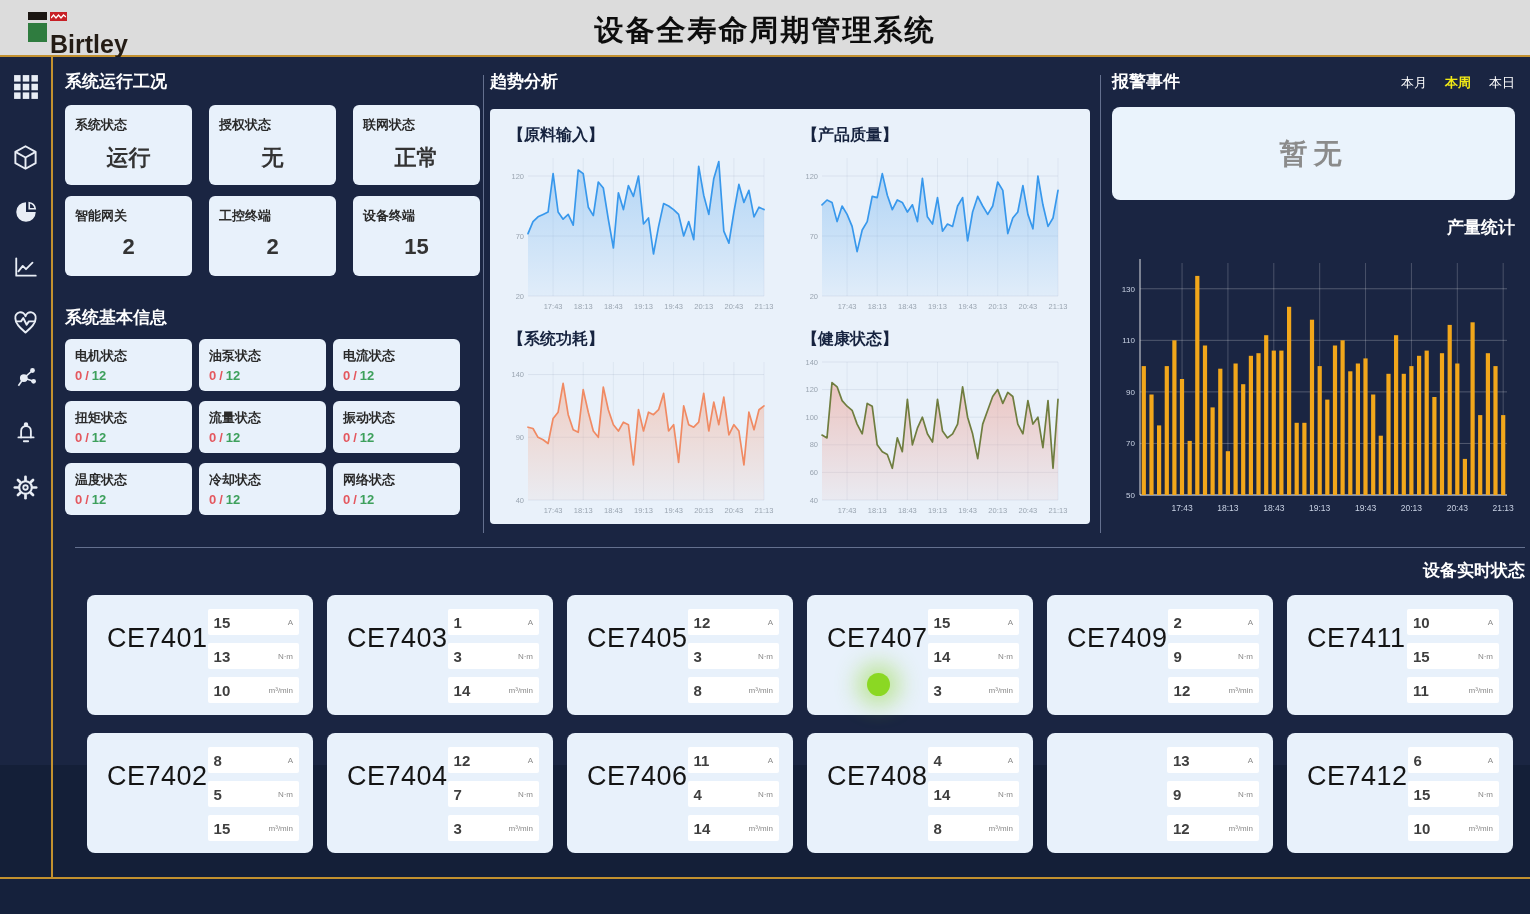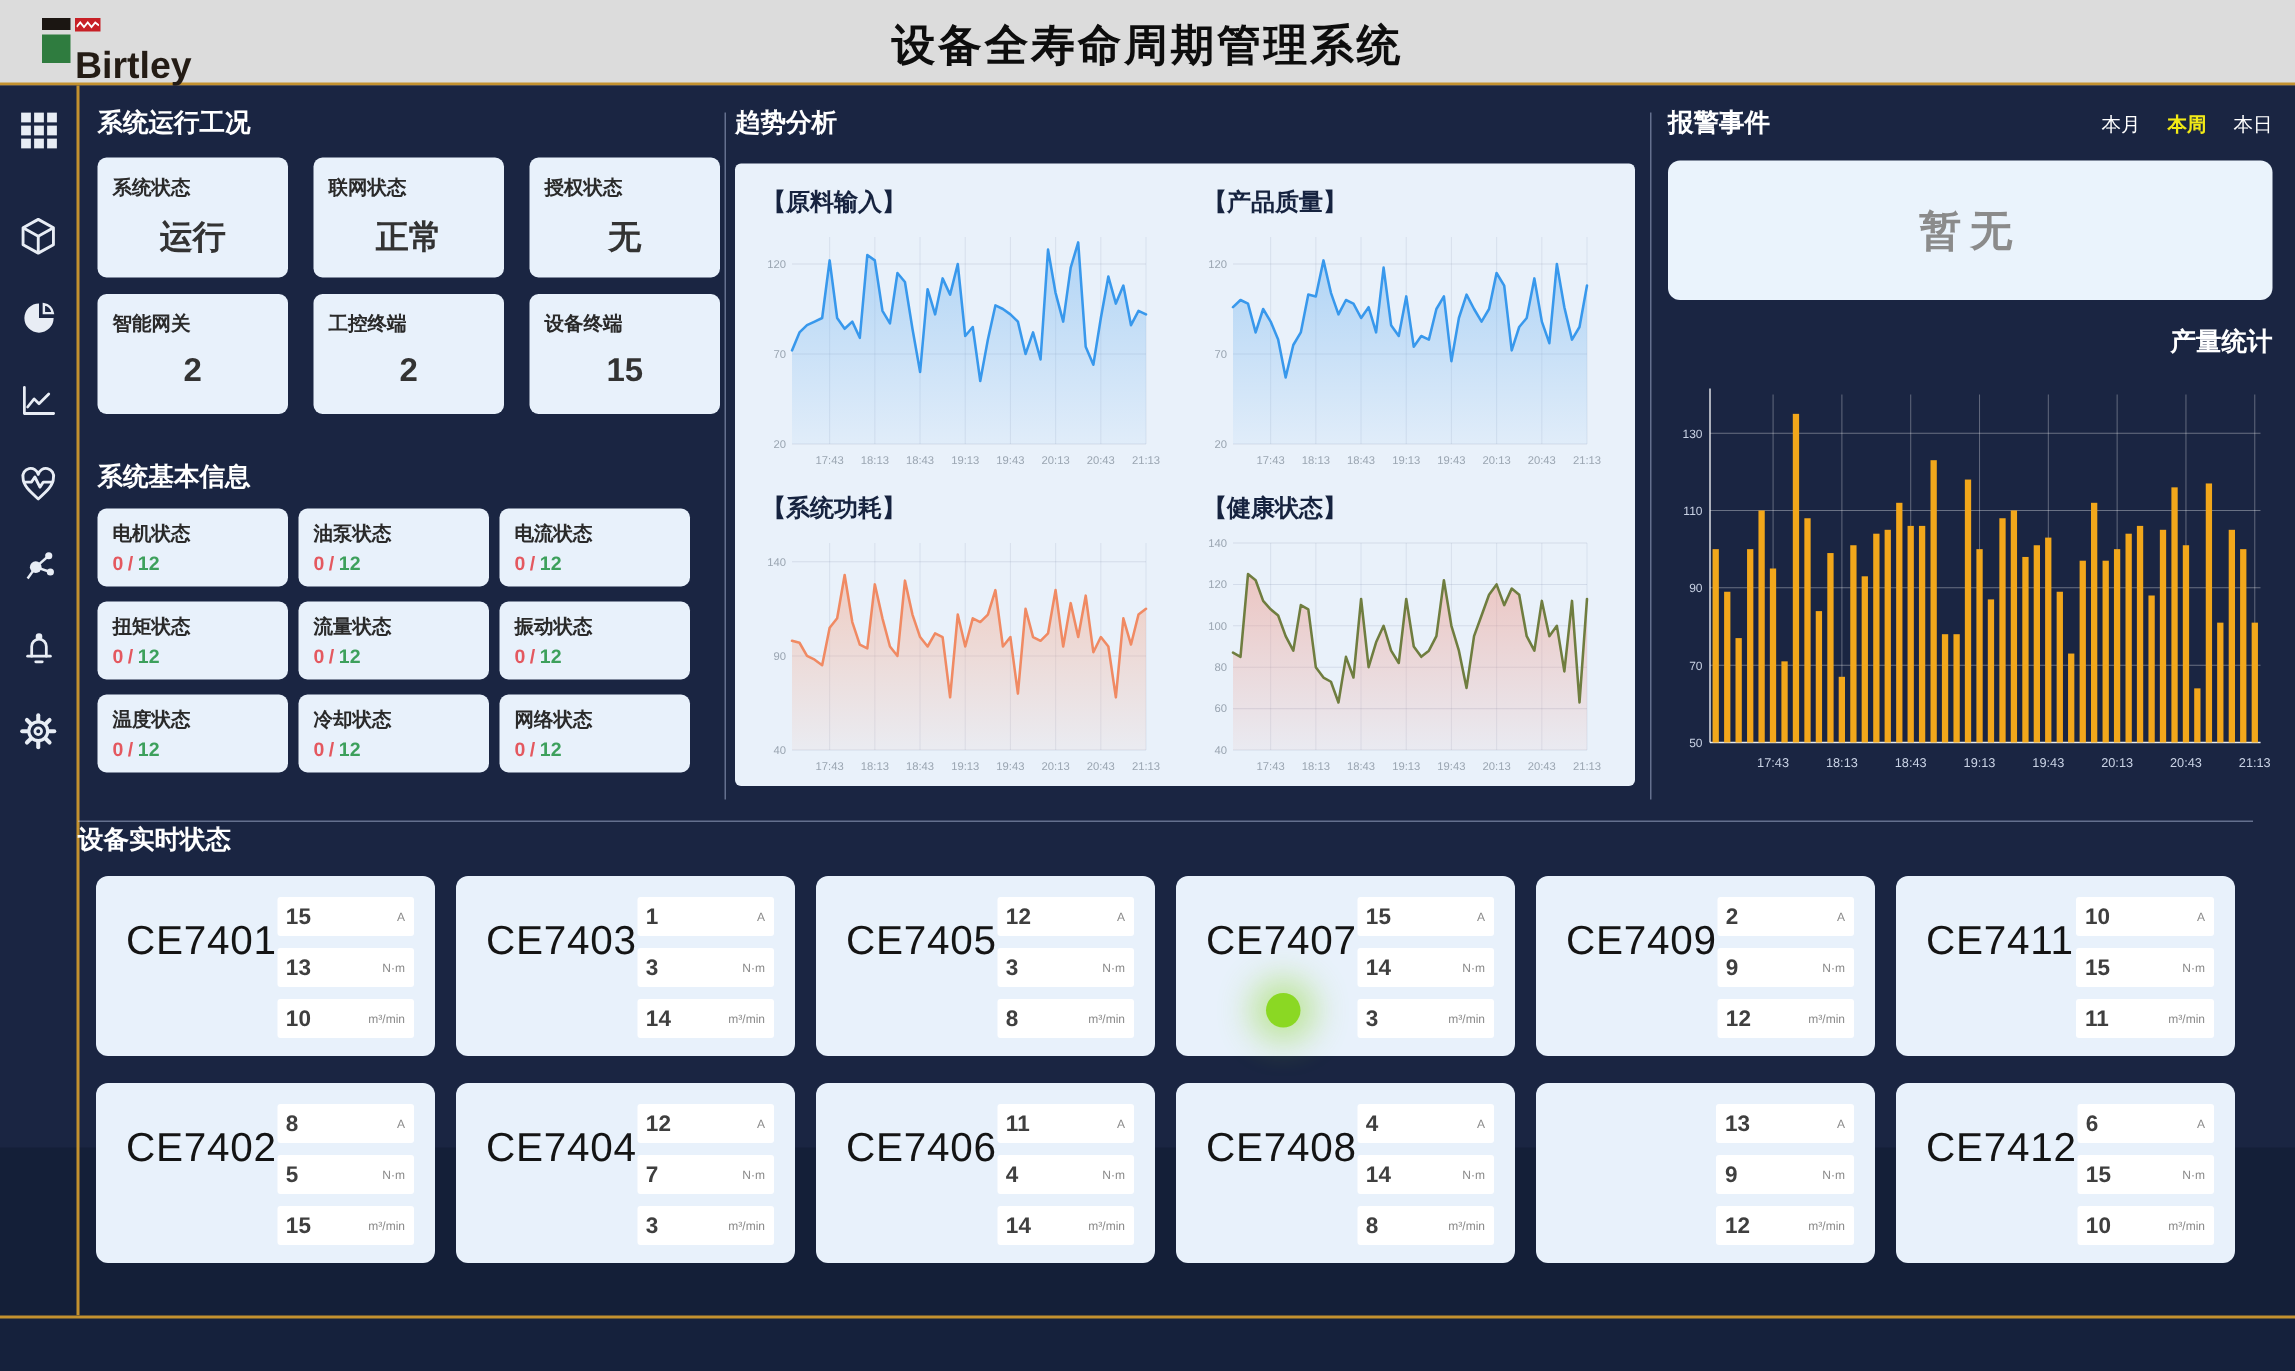--- a/index.html
+++ b/index.html
@@ -62,22 +62,22 @@
   .alarm-tabs{margin-left:auto;display:flex;gap:18px;font-size:13px;color:#ffffff;}
   .tab{cursor:pointer;}
   .tab.active{color:#f2ea16;font-weight:bold;}
   .alarm-box{margin-top:14px;height:93px;background:#eaf3fc;border-radius:8px;
              display:flex;align-items:center;justify-content:center;}
   .alarm-empty{font-size:28px;font-weight:bold;color:#8b8b8b;letter-spacing:6px;}
   .prod-title{margin-top:16px;text-align:right;}
   svg.bar-chart{margin-top:8px;width:403px;height:272px;display:block;overflow:visible;}
 
   
-  .panel-devices{position:absolute;left:52px;top:490px;width:1450px;
-                 border-top:1px solid rgba(190,205,235,0.45);box-sizing:border-box;}
+  .panel-devices{position:absolute;left:75px;top:490px;width:1450px;
+                 border-top:1px solid rgba(190,205,235,0.45);padding-top:11px;box-sizing:border-box;text-align:right;}
   .dev-grid{margin:13px 0 0 12px;display:grid;grid-template-columns:repeat(6,226px);
             grid-auto-rows:120px;gap:18px 14px;}
   .dev-card{position:relative;background:#e8f1fb;border-radius:8px;box-sizing:border-box;
             padding:14px 14px 12px 20px;display:flex;cursor:pointer;}
   .dev-name{font-size:27px;color:#141414;margin-top:14px;letter-spacing:0.5px;}
   .dev-metrics{margin-left:auto;width:92px;display:flex;flex-direction:column;
                justify-content:space-between;}
   .metric-row{height:26px;background:#ffffff;border-radius:2px;display:flex;align-items:center;
               justify-content:space-between;padding:0 6px;}
   .metric-val{font-size:15px;font-weight:bold;color:#3f3f3f;}
@@ -204,27 +204,27 @@
   <div class="panel-status">
     <div class="sec-title">系统运行工况</div>
     <div class="status-grid">
 
         <div class="s-card">
           <div class="s-label">系统状态</div>
           <div class="s-value">运行</div>
         </div>
 
         <div class="s-card">
+          <div class="s-label">授权状态</div>
+          <div class="s-value">无</div>
+        </div>
+
+        <div class="s-card">
           <div class="s-label">联网状态</div>
           <div class="s-value">正常</div>
-        </div>
-
-        <div class="s-card">
-          <div class="s-label">授权状态</div>
-          <div class="s-value">无</div>
         </div>
 
         <div class="s-card">
           <div class="s-label">智能网关</div>
           <div class="s-value">2</div>
         </div>
 
         <div class="s-card">
           <div class="s-label">工控终端</div>
           <div class="s-value">2</div>

